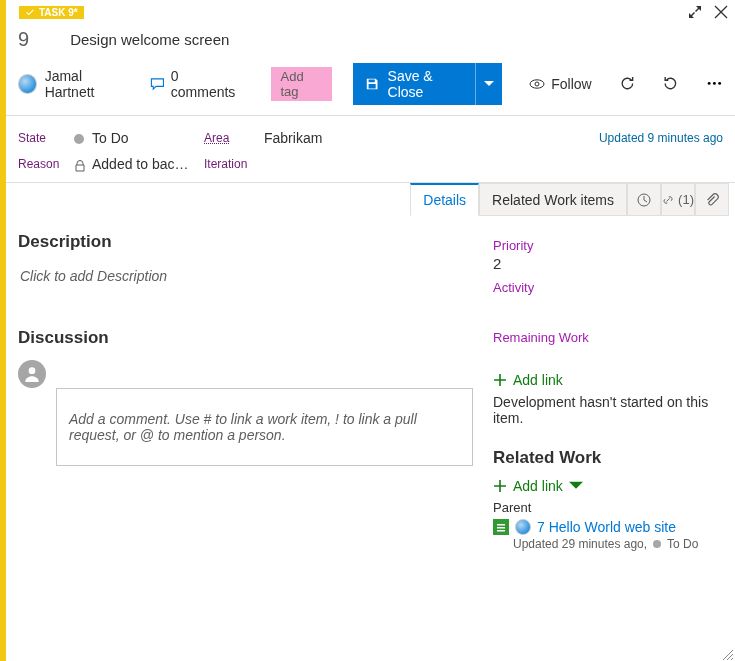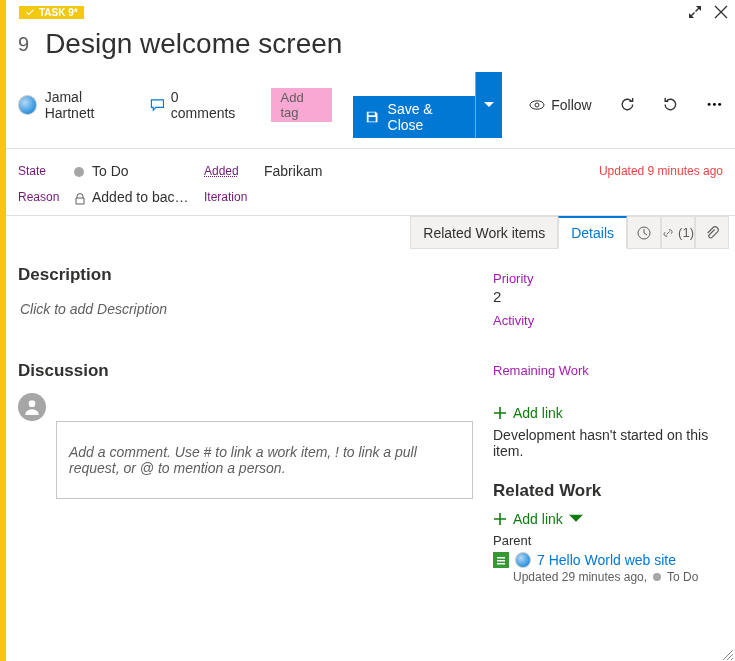--- a/index.html
+++ b/index.html
@@ -9,47 +9,47 @@
   
   .chip-row { display: flex; align-items: center; height: 24px; padding: 3px 6px; }
   .type-chip { background: #f2c811; color: #fff; font-size: 10px; padding: 1px 6px; display: flex; align-items: center; gap: 4px; font-weight: 600; margin-left: 7px; }
   .chip-check { display:inline-block; width:10px; height:10px; }
   .chip-spacer { flex: 1; }
   .chip-ico { width: 16px; height: 16px; margin-left: 10px; cursor: pointer; color: #323130; }
 
   
   .title-row { display: flex; align-items: center; gap: 16px; padding: 4px 12px 6px 12px; }
   .item-id { font-size: 20px; color: #605e5c; }
-  .item-title { font-size: 28px; }
+  .item-title { font-size: 15px; margin-left: 25px; }
 
   
   .action-bar { display: flex; align-items: center; padding: 6px 12px 10px 12px; gap: 21px; }
   .avatar { width: 20px; height: 20px; border-radius: 50%; background: radial-gradient(circle at 35% 35%, #b6d7f4, #2c94e0 70%); display:inline-block; border:1px solid #c7c7c7; margin-right: 8px; }
   .assignee { display: flex; align-items: center; }
   .comments { display: flex; align-items: center; gap: 6px; color: #323130; cursor: pointer; }
   .comments svg { width:16px; height:16px; }
   .addtag { background: #f9a8d4; color: #605e5c; font-size: 13px; padding: 2px 10px; cursor: pointer; margin-left: 8px; margin-right: auto; }
   .save-btn { display: flex; }
-  .save-main { background:#0078d4; color:#fff; display:flex; align-items:center; gap:8px; padding:5px 12px; cursor:pointer; font-size:14px;margin-top:24px; }
+  .save-main { background:#0078d4; color:#fff; display:flex; align-items:center; gap:8px; padding:5px 12px; cursor:pointer; font-size:14px; }
   .save-main svg { width:16px; height:16px; }
   .save-drop { background:#0078d4; color:#fff; border-left:1px solid rgba(255,255,255,.4); padding:5px 8px; display:flex; align-items:center; cursor:pointer; }
   .follow { display:flex; align-items:center; gap:6px; cursor:pointer; margin-left:6px; }
   .follow svg { width:16px; height:16px; }
   .circ-ico { width:18px; height:18px; cursor:pointer; margin-left:6px; }
 
   
   .hr { border-top:1px solid #e1dfdd; }
 
   
   .meta { display:grid; grid-template-columns: 56px 130px 60px 180px 1fr; row-gap:10px; padding:14px 12px 10px 12px; align-items:center; }
   .meta .lab { font-size:12px; color:#701a75; }
   .meta .val { font-size:14px; }
   .dot { display:inline-block; width:10px; height:10px; border-radius:50%; background:#a6a6a6; margin-right:8px; vertical-align:middle; }
   .lock { display:inline-block; width:12px; height:12px; margin-right:6px; vertical-align:middle; }
-  .updated { text-align:right; font-size:12px; color:#ef4444; }
+  .updated { text-align:right; font-size:12px; color:#0369a1; }
 
   
   .tab-row { display:flex; align-items:center; border-top:1px solid #e1dfdd; height:34px; padding-right:6px; }
   .tab-spacer { flex:1; }
   .tab { padding:0 12px; height:100%; display:flex; align-items:center; font-size:14px; color:#323130; cursor:pointer; border:1px solid transparent; }
   .tab.active { color:#0078d4; border:1px solid #e1dfdd; border-bottom-color:#fff; border-top:2px solid #0078d4; }
   .tab.rel { background:#f3f2f1; border:1px solid #e1dfdd; }
   .tab-icon { width:34px; display:flex; align-items:center; justify-content:center; height:100%; background:#f3f2f1; border:1px solid #e1dfdd; cursor:pointer; color:#605e5c; gap:4px; font-size:13px; }
 
   
@@ -167,40 +167,40 @@
     </span>
   </div>
 
   <div class="hr"></div>
 
   <div class="meta">
     <div class="lab">State</div>
     <div class="val">
       <span class="dot"></span><span>To Do</span>
     </div>
-    <div class="lab" style="text-decoration:underline dotted;">Added</div>
+    <div class="lab" style="text-decoration:underline dotted;">Area</div>
     <div class="val">Fabrikam</div>
     <div class="updated">Updated 9 minutes ago</div>
 
     <div class="lab">Reason</div>
     <div class="val">
       <span class="lock">
         <svg viewBox="0 0 12 12">
             <path fill="none" stroke="#605e5c" d="M3 5V3.5a3 3 0 0 1 6 0V5M2 5h8v6H2z"></path>
           </svg>
       </span><span>Added to bac…</span>
     </div>
     <div class="lab">Iteration</div>
     <div></div>
   </div>
 
   <div class="tab-row">
     <div class="tab-spacer"></div>
+    <div class="tab active">Details</div>
     <div class="tab rel">Related Work items</div>
-    <div class="tab active">Details</div>
     <div class="tab-icon">
       <svg width="16" height="16" viewBox="0 0 16 16">
           <circle cx="8" cy="8" r="6" fill="none" stroke="#605e5c"></circle>
           <path d="M8 4v4l3 2" fill="none" stroke="#605e5c"></path>
         </svg>
     </div>
     <div class="tab-icon">
       <svg width="14" height="14" viewBox="0 0 16 16">
           <path fill="none" stroke="#605e5c" stroke-width="1.3" d="M6 10l4-4M7 12a3 3 0 0 1-4-4l1-1M9 4a3 3 0 0 1 4 4l-1 1"></path>
         </svg>

